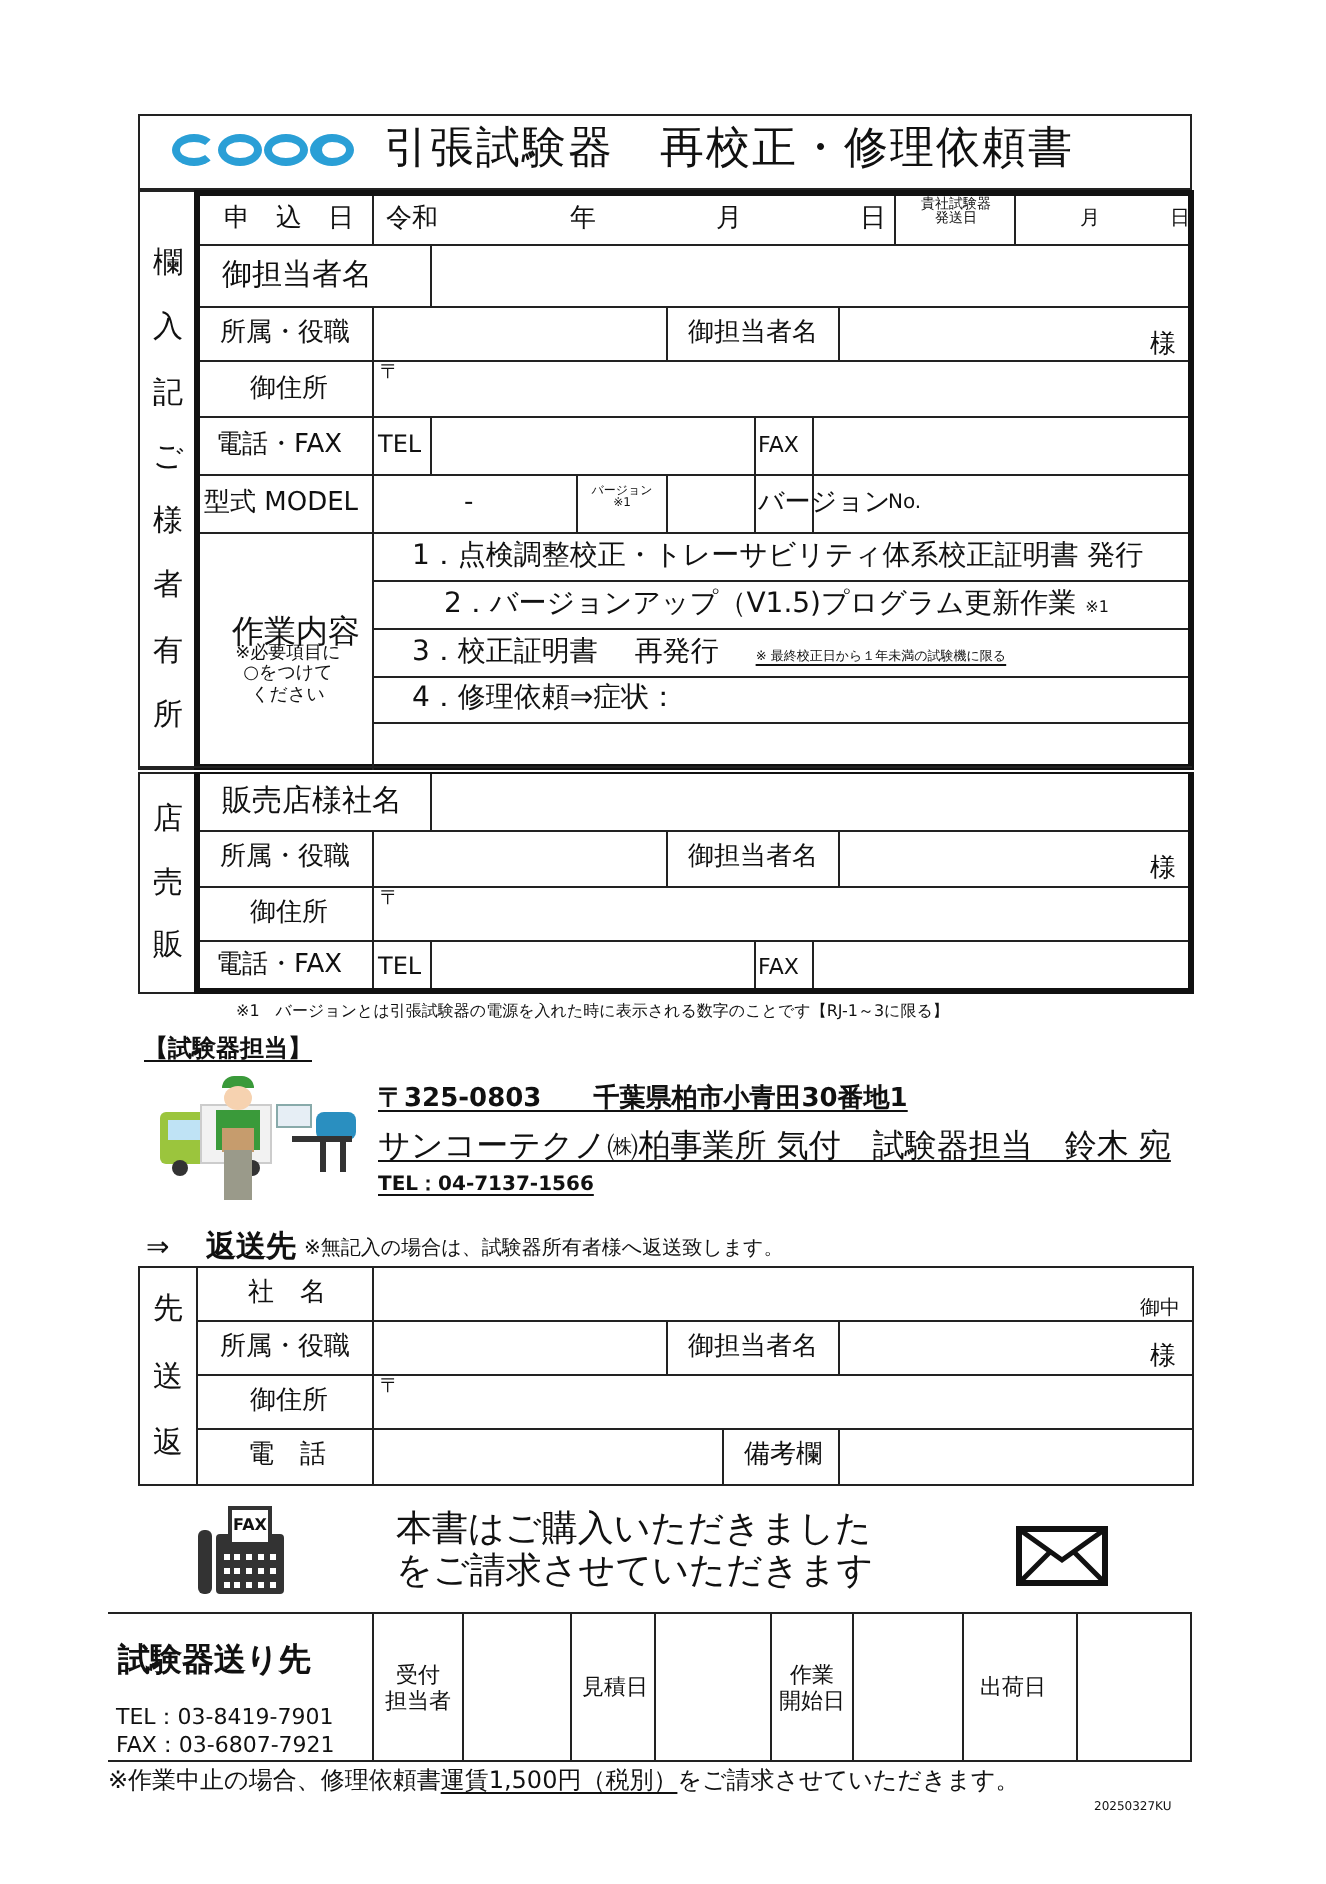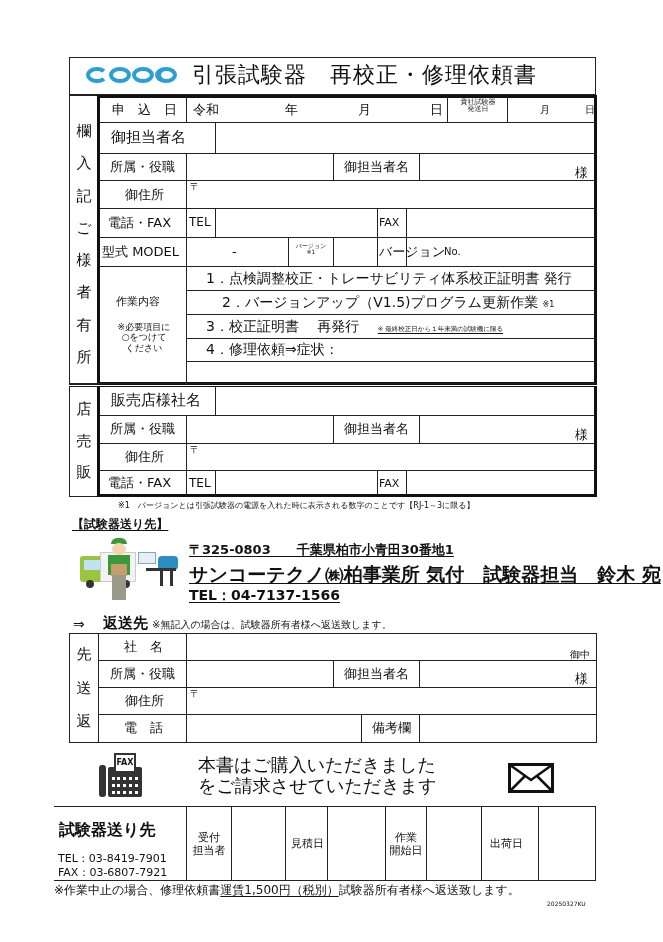--- a/index.html
+++ b/index.html
@@ -104,21 +104,21 @@
 <div class="abs" style="left:188px;top:239px;width:99px;height:26px;"></div>
 <div class="lbl tiny" style="left:290px;top:243px;width:42px;font-size:6px;">
   <div>バージョン</div>
   <div>※1</div>
 </div>
 <div class="abs" style="left:335px;top:239px;width:41px;height:26px;"></div>
 <div class="lbl" style="left:379px;top:245px;">バージョン</div>
 <div class="lbl sm" style="left:444px;top:247px;">No.</div>
 <div class="abs" style="left:460px;top:239px;width:133px;height:26px;"></div>
 
-<div class="lbl" style="left:116px;top:296px;font-size:11px;">作業内容</div>
+<div class="lbl" style="left:116px;top:308px;font-size:16px;">作業内容</div>
 <div class="lbl tiny" style="left:106px;top:322px;width:76px;font-size:9px;line-height:1.15;">
   <div>※必要項目に</div>
   <div>○をつけて</div>
   <div>ください</div>
 </div>
 <div class="lbl" style="left:206px;top:271px;font-size:14px;">
   <span>1．点検調整校正・トレーサビリティ体系校正証明書 発行</span>
 </div>
 <div class="lbl" style="left:222px;top:295px;font-size:14px;">
   <span>2．バージョンアップ（V1.5)プログラム更新作業</span>
@@ -163,21 +163,21 @@
 <div class="lbl sm" style="left:190px;top:445px;">〒</div>
 <div class="abs" style="left:200px;top:445px;width:392px;height:24px;"></div>
 <div class="lbl" style="left:108px;top:476px;">電話・FAX</div>
 <div class="lbl" style="left:189px;top:477px;font-size:12px;">TEL</div>
 <div class="abs" style="left:217px;top:472px;width:158px;height:21px;"></div>
 <div class="lbl" style="left:379px;top:478px;font-size:11px;">FAX</div>
 <div class="abs" style="left:408px;top:472px;width:185px;height:21px;"></div>
 
 <div class="lbl" style="left:118px;top:502px;font-size:8px;">※1　バージョンとは引張試験器の電源を入れた時に表示される数字のことです【RJ-1～3に限る】</div>
 
-<div class="lbl u" style="left:72px;top:518px;font-size:12px;font-weight:bold;">【試験器送り先】</div>
+<div class="lbl u" style="left:72px;top:518px;font-size:12px;font-weight:bold;">【試験器担当】</div>
 
 <div class="abs" style="left:80px;top:538px;width:104px;height:70px;">
   <div style="position:absolute;left:0;top:18px;width:44px;height:26px;background:#9bc53d;border-radius:3px;"></div>
   <div style="position:absolute;left:4px;top:22px;width:16px;height:10px;background:#bfe3f5;"></div>
   <div style="position:absolute;left:20px;top:14px;width:36px;height:30px;background:#f2f2f2;border:1px solid #ccc;"></div>
   <div style="position:absolute;left:6px;top:42px;width:8px;height:8px;background:#333;border-radius:50%;"></div>
   <div style="position:absolute;left:42px;top:42px;width:8px;height:8px;background:#333;border-radius:50%;"></div>
   <div style="position:absolute;left:26px;top:0;width:26px;height:64px;">
     <div style="position:absolute;left:5px;top:0;width:16px;height:6px;background:#3a9a3a;border-radius:8px 8px 0 0;"></div>
     <div style="position:absolute;left:6px;top:5px;width:14px;height:12px;background:#f6d2b0;border-radius:50%;"></div>
@@ -188,22 +188,22 @@
   <div style="position:absolute;left:58px;top:12px;width:44px;height:40px;">
     <div style="position:absolute;left:0;top:2px;width:18px;height:12px;background:#e6eef5;border:1px solid #8aa;"></div>
     <div style="position:absolute;left:20px;top:6px;width:20px;height:14px;background:#2a8fc0;border-radius:4px;"></div>
     <div style="position:absolute;left:22px;top:18px;width:3px;height:18px;background:#333;"></div>
     <div style="position:absolute;left:32px;top:18px;width:3px;height:18px;background:#333;"></div>
     <div style="position:absolute;left:8px;top:18px;width:30px;height:3px;background:#333;"></div>
   </div>
 </div>
 
 <div class="lbl u" style="left:189px;top:543px;font-size:13px;font-weight:bold;">〒325-0803　　千葉県柏市小青田30番地1</div>
-<div class="lbl u" style="left:189px;top:565px;font-size:19px;font-weight:bold;">サンコーテクノ㈱柏事業所 気付　試験器担当　鈴木 宛</div>
-<div class="lbl u" style="left:189px;top:588px;font-size:14px;font-weight:bold;">TEL：04-7137-1566</div>
+<div class="lbl u" style="left:189px;top:565px;font-size:16px;font-weight:normal;">サンコーテクノ㈱柏事業所 気付　試験器担当　鈴木 宛</div>
+<div class="lbl u" style="left:189px;top:588px;font-size:10px;font-weight:bold;">TEL：04-7137-1566</div>
 
 <div class="lbl" style="left:73px;top:617px;font-size:14px;">⇒</div>
 <div class="lbl" style="left:103px;top:616px;font-size:15px;font-weight:bold;">返送先</div>
 <div class="lbl" style="left:152px;top:620px;font-size:10px;">※無記入の場合は、試験器所有者様へ返送致します。</div>
 
 <div class="abs frame" style="left:69px;top:633px;width:528px;height:110px;border-bottom:none;"></div>
 <div class="vert" style="left:74px;top:645px;width:20px;height:86px;">
   <span>先</span>
   <span>送</span>
   <span>返</span>
@@ -275,15 +275,15 @@
 <div class="abs" style="left:329px;top:808px;width:55px;height:72px;"></div>
 <div class="lbl tiny" style="left:387px;top:831px;width:38px;font-size:11px;line-height:1.2;">
   <div>作業</div>
   <div>開始日</div>
 </div>
 <div class="abs" style="left:428px;top:808px;width:52px;height:72px;"></div>
 <div class="lbl" style="left:490px;top:838px;font-size:11px;">出荷日</div>
 <div class="abs" style="left:540px;top:808px;width:55px;height:72px;"></div>
 
 <div class="lbl" style="left:54px;top:884px;font-size:12px;">
-  <span>※作業中止の場合、修理依頼書</span><span class="u">運賃1,500円（税別）</span><span>試験器所有者様へ返送致します。</span>
+  <span>※作業中止の場合、修理依頼書</span><span class="u">運賃1,500円（税別）</span><span>をご請求させていただきます。</span>
 </div>
 <div class="lbl" style="left:547px;top:901px;font-size:6px;">20250327KU</div>
 
 </body></html>

